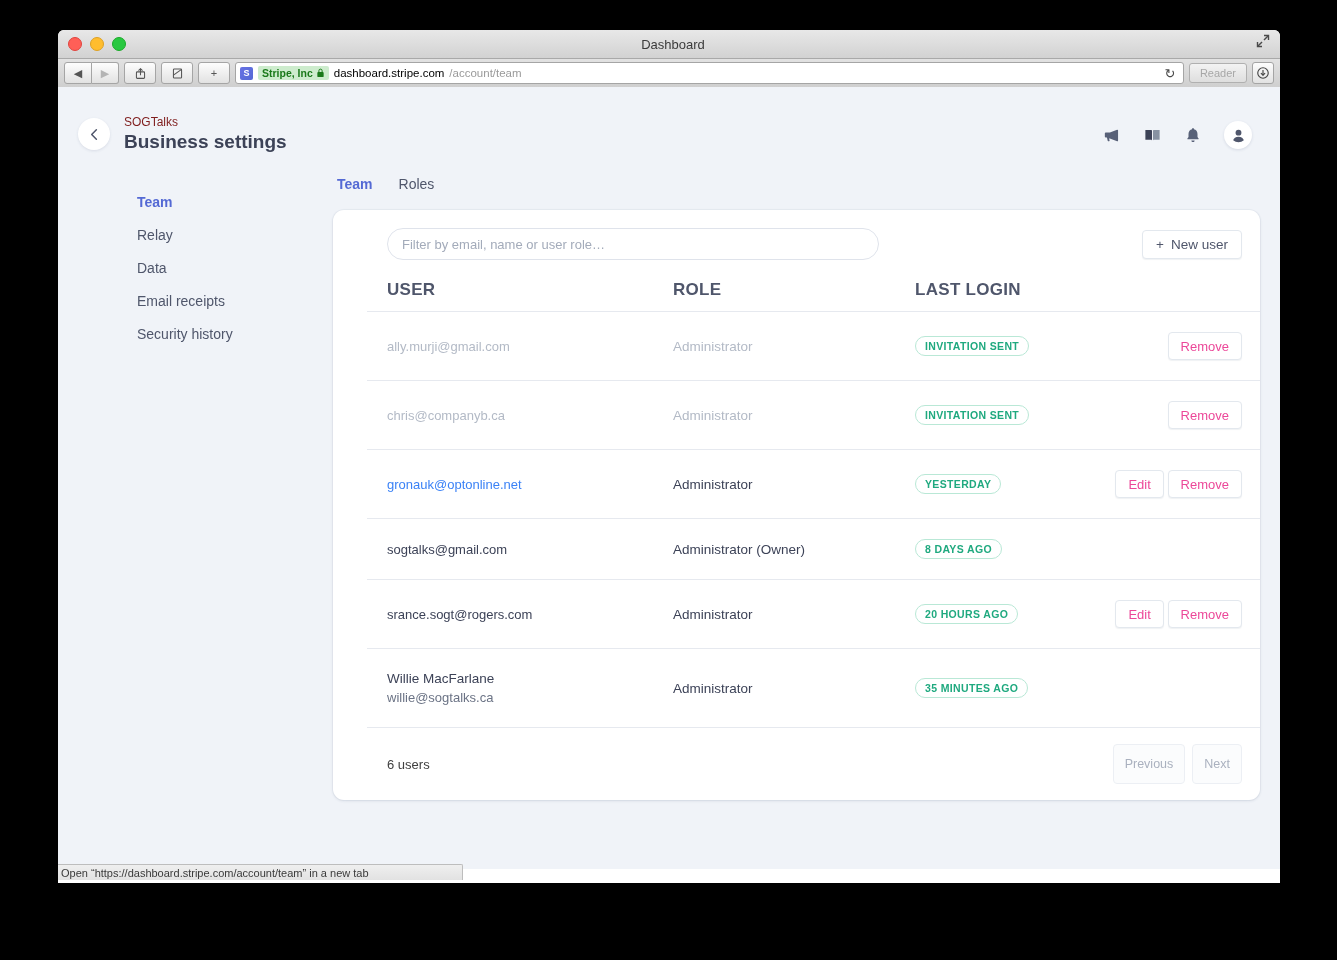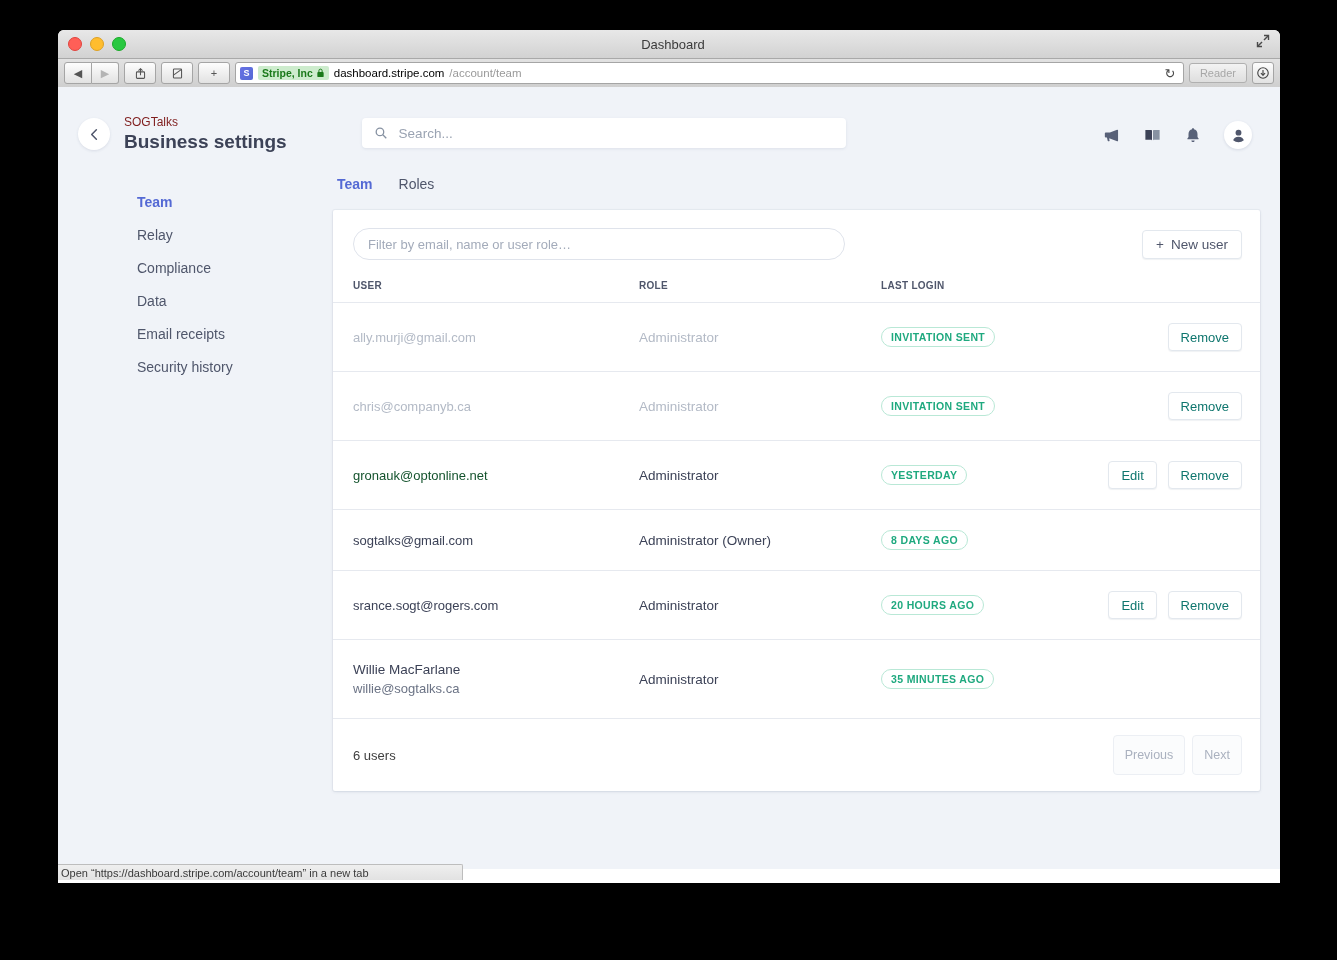--- a/index.html
+++ b/index.html
@@ -151,23 +151,24 @@
   }
   .side-item.active{color:#5469d4;font-weight:600;}
 
   .content{ flex:1; padding-right: 20px; padding-top: 22px;}
 
   .tabs{ display:flex; gap:26px; padding-left:4px; margin-bottom: 18px;}
   .tab{font-size:14px;color:#4f566b;cursor:default;}
   .tab.active{color:#5469d4;font-weight:600;}
 
   .card{
-    background:#fff;border-radius:2px;
+    background:#fff;border-radius:11px;
     box-shadow:0 1px 3px rgba(48,64,104,.12), 0 0 0 1px rgba(48,64,104,.04);
     overflow:hidden;
+    padding-left:34px;
   }
   .card-top{
     display:flex;align-items:center;
     padding: 18px 18px 16px 20px;
   }
   .filter-input{
     width: 462px; height:30px;
     border:1px solid #dfe3eb;border-radius:16px;
     padding: 0 14px; font-size:13px;color:#3c4257;outline:none;
     font-family:"Liberation Sans",sans-serif;
@@ -178,21 +179,21 @@
     height:29px;padding:0 13px;
     border:1px solid #e3e8ee;border-radius:4px;background:#fff;
     box-shadow:0 1px 1px rgba(48,64,104,.07);
     font-size:13.5px;color:#4f566b;
     display:flex;align-items:center;gap:7px;
     font-family:"Liberation Sans",sans-serif;
   }
 
   table{ width:100%; border-collapse: collapse; }
   thead th{
-    text-align:left;font-size:10px;letter-spacing:.3px;
+    text-align:left;font-size:17px;letter-spacing:.3px;
     color:#4f566b;font-weight:600;
     padding: 4px 0 11px 0;
     border-bottom:1px solid #e6e9ef;
   }
   thead th.c1{padding-left:20px;width:286px;}
   thead th.c2{width:242px;}
   thead th.c3{width:auto;}
   thead th.c4{width:170px;}
 
   tbody td{
@@ -212,24 +213,24 @@
     display:inline-block;
     font-size:10.5px;font-weight:700;letter-spacing:.35px;
     color:#1fa97f;
     border:1px solid #b9e8d6;border-radius:11px;
     padding: 3px 9px 3px 9px;
     background:#fff;
   }
 
   .actions{ text-align:right; padding-right:18px; }
   .abtn{
-    height:28px;padding:0 12px;margin-left:7px;
+    height:28px;padding:0 12px;margin-left:0;
     border:1px solid #e3e8ee;border-radius:4px;background:#fff;
     box-shadow:0 1px 1px rgba(48,64,104,.07);
-    font-size:13px;color:#0f766e;
+    font-size:13px;color:#ec4899;
     font-family:"Liberation Sans",sans-serif;
   }
 
   .card-foot{
     display:flex;align-items:center;
     padding: 16px 18px 16px 20px;
   }
   .foot-count{font-size:13px;color:#404040;}
   .pager{margin-left:auto;display:flex;gap:7px;}
   .pbtn{
@@ -323,27 +324,20 @@
       <div class="back-circle">
         <svg width="15" height="15" viewBox="0 0 16 16" fill="none" stroke="#4f566b" stroke-width="1.6" stroke-linecap="round" stroke-linejoin="round">
           <path d="M10 3L5 8l5 5"></path>
         </svg>
       </div>
       <div class="title-col">
         <div class="breadcrumb">SOGTalks</div>
         <div class="page-title">Business settings</div>
       </div>
 
-      <div class="searchbox">
-        <svg width="14" height="14" viewBox="0 0 16 16" fill="none" stroke="#8792a2" stroke-width="1.5">
-          <circle cx="6.8" cy="6.8" r="4.3"></circle>
-            <path d="M10.1 10.1L14 14"></path>
-        </svg>
-        <input type="text" placeholder="Search..." style="">
-      </div>
 
       <div class="header-icons">
         <div class="hicon">
           <svg width="19" height="19" viewBox="0 0 20 20" fill="#586178">
             <path d="M3 8.2v3.1c0 .5.4.9.9.9h1.3L6 15.4c.1.4.4.6.8.6h.6c.4 0 .7-.4.6-.8l-.6-2h.9l7.6 2.9c.5.2 1-.2 1-.7V4.6c0-.5-.5-.9-1-.7L8.3 6.8H3.9c-.5 0-.9.4-.9.9z"></path>
           </svg>
         </div>
         <div class="hicon">
           <svg width="19" height="19" viewBox="0 0 20 20">
             <path d="M2.5 4.2h6.2c.4 0 .8.3.8.8v10.4c0-.5-.4-.9-.8-.9H2.5V4.2z" fill="#3c4257"></path>
@@ -363,21 +357,20 @@
           </svg>
         </div>
       </div>
     </div>
 
     <div class="body-wrap">
 
       <div class="sidebar">
         <div class="side-item active">Team</div>
         <div class="side-item">Relay</div>
-        <div class="side-item">Compliance</div>
         <div class="side-item">Data</div>
         <div class="side-item">Email receipts</div>
         <div class="side-item">Security history</div>
       </div>
 
       <div class="content">
 
         <div class="tabs">
           <div class="tab active">Team</div>
           <div class="tab">Roles</div>
@@ -425,21 +418,21 @@
                 <td>
                   <span class="badge">INVITATION SENT</span>
                 </td>
                 <td class="actions">
                   <button class="abtn">Remove</button>
                 </td>
               </tr>
 
               <tr>
                 <td class="c1">
-                  <div class="uemail" style="color:#14532d">gronauk@optonline.net</div>
+                  <div class="uemail" style="color:#3b82f6">gronauk@optonline.net</div>
                 </td>
                 <td class="c2">Administrator</td>
                 <td>
                   <span class="badge">YESTERDAY</span>
                 </td>
                 <td class="actions">
                   <button class="abtn">Edit</button>
                   <button class="abtn">Remove</button>
                 </td>
               </tr>

